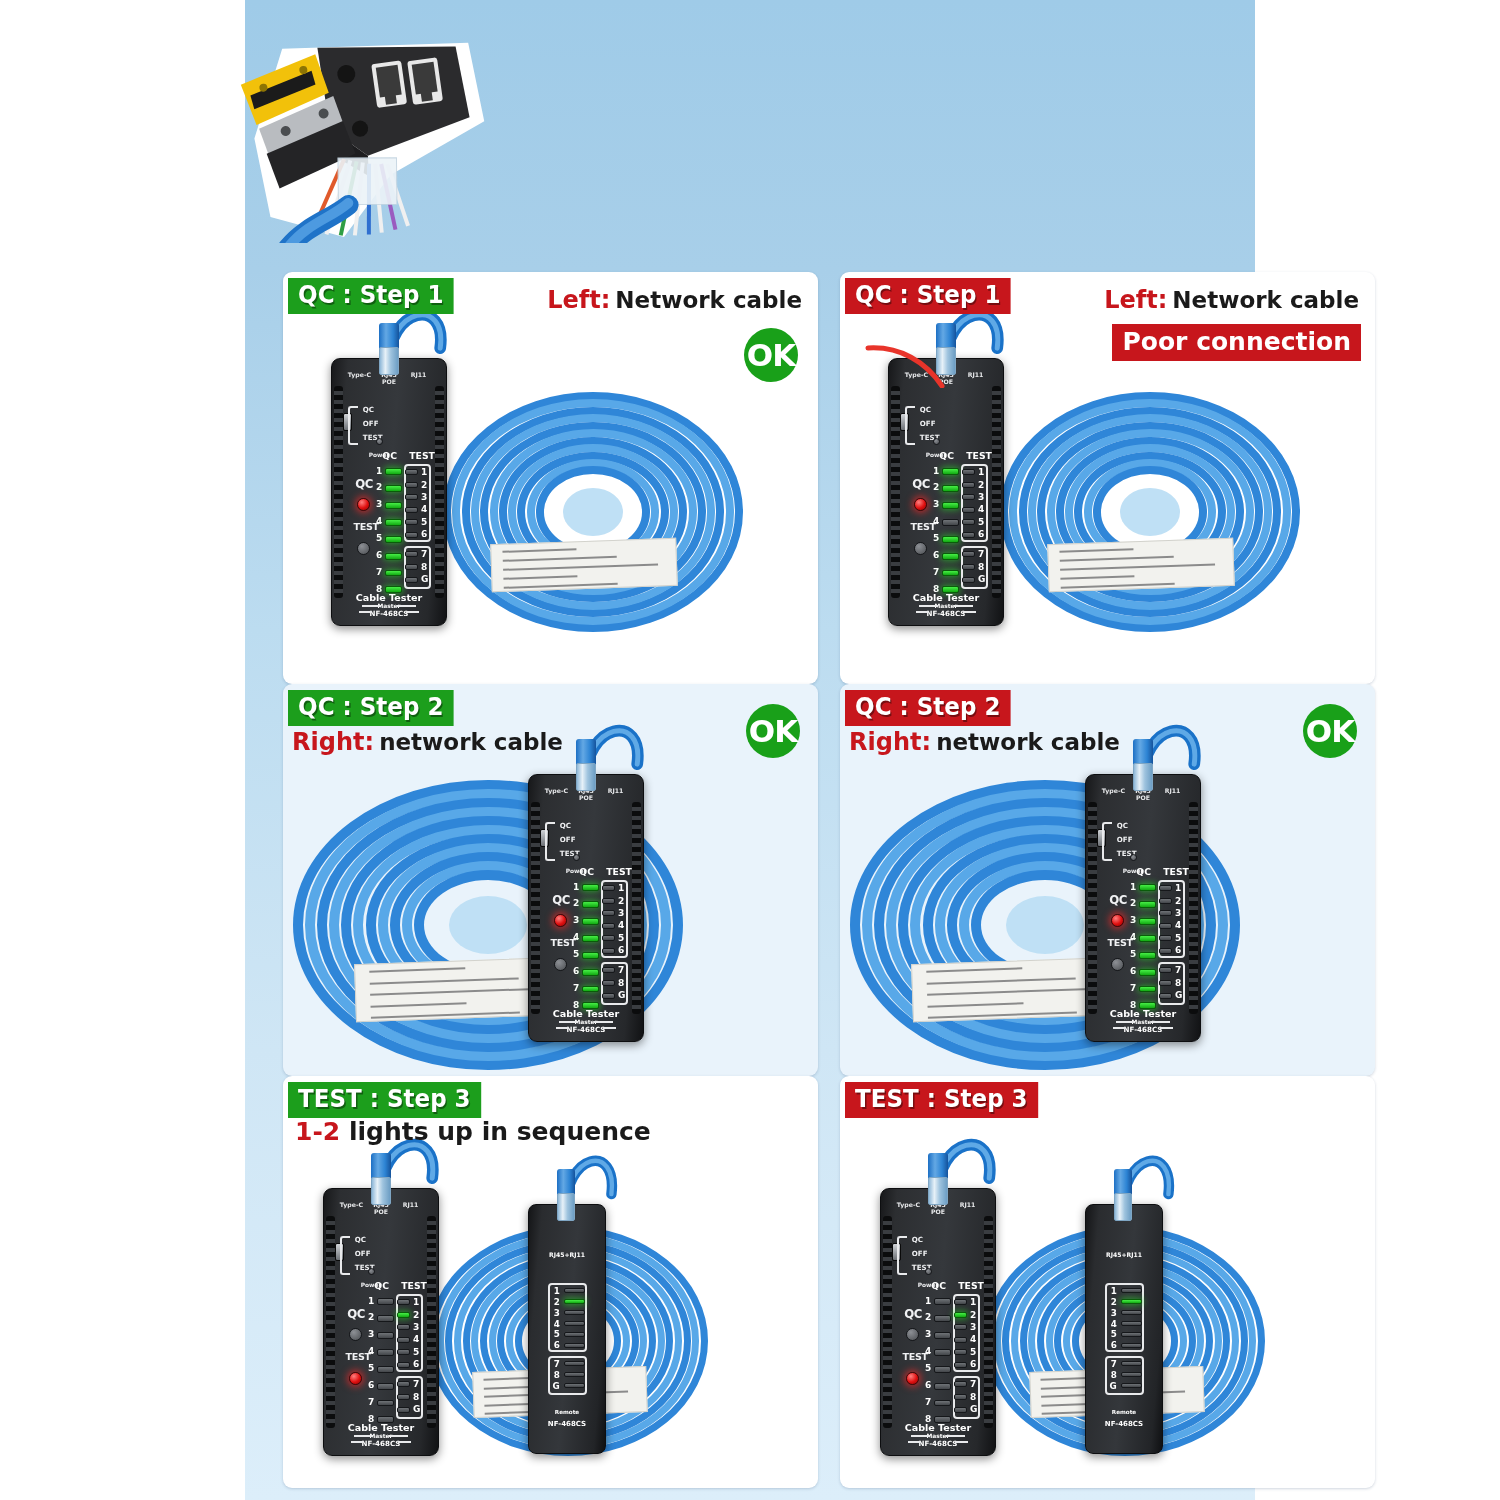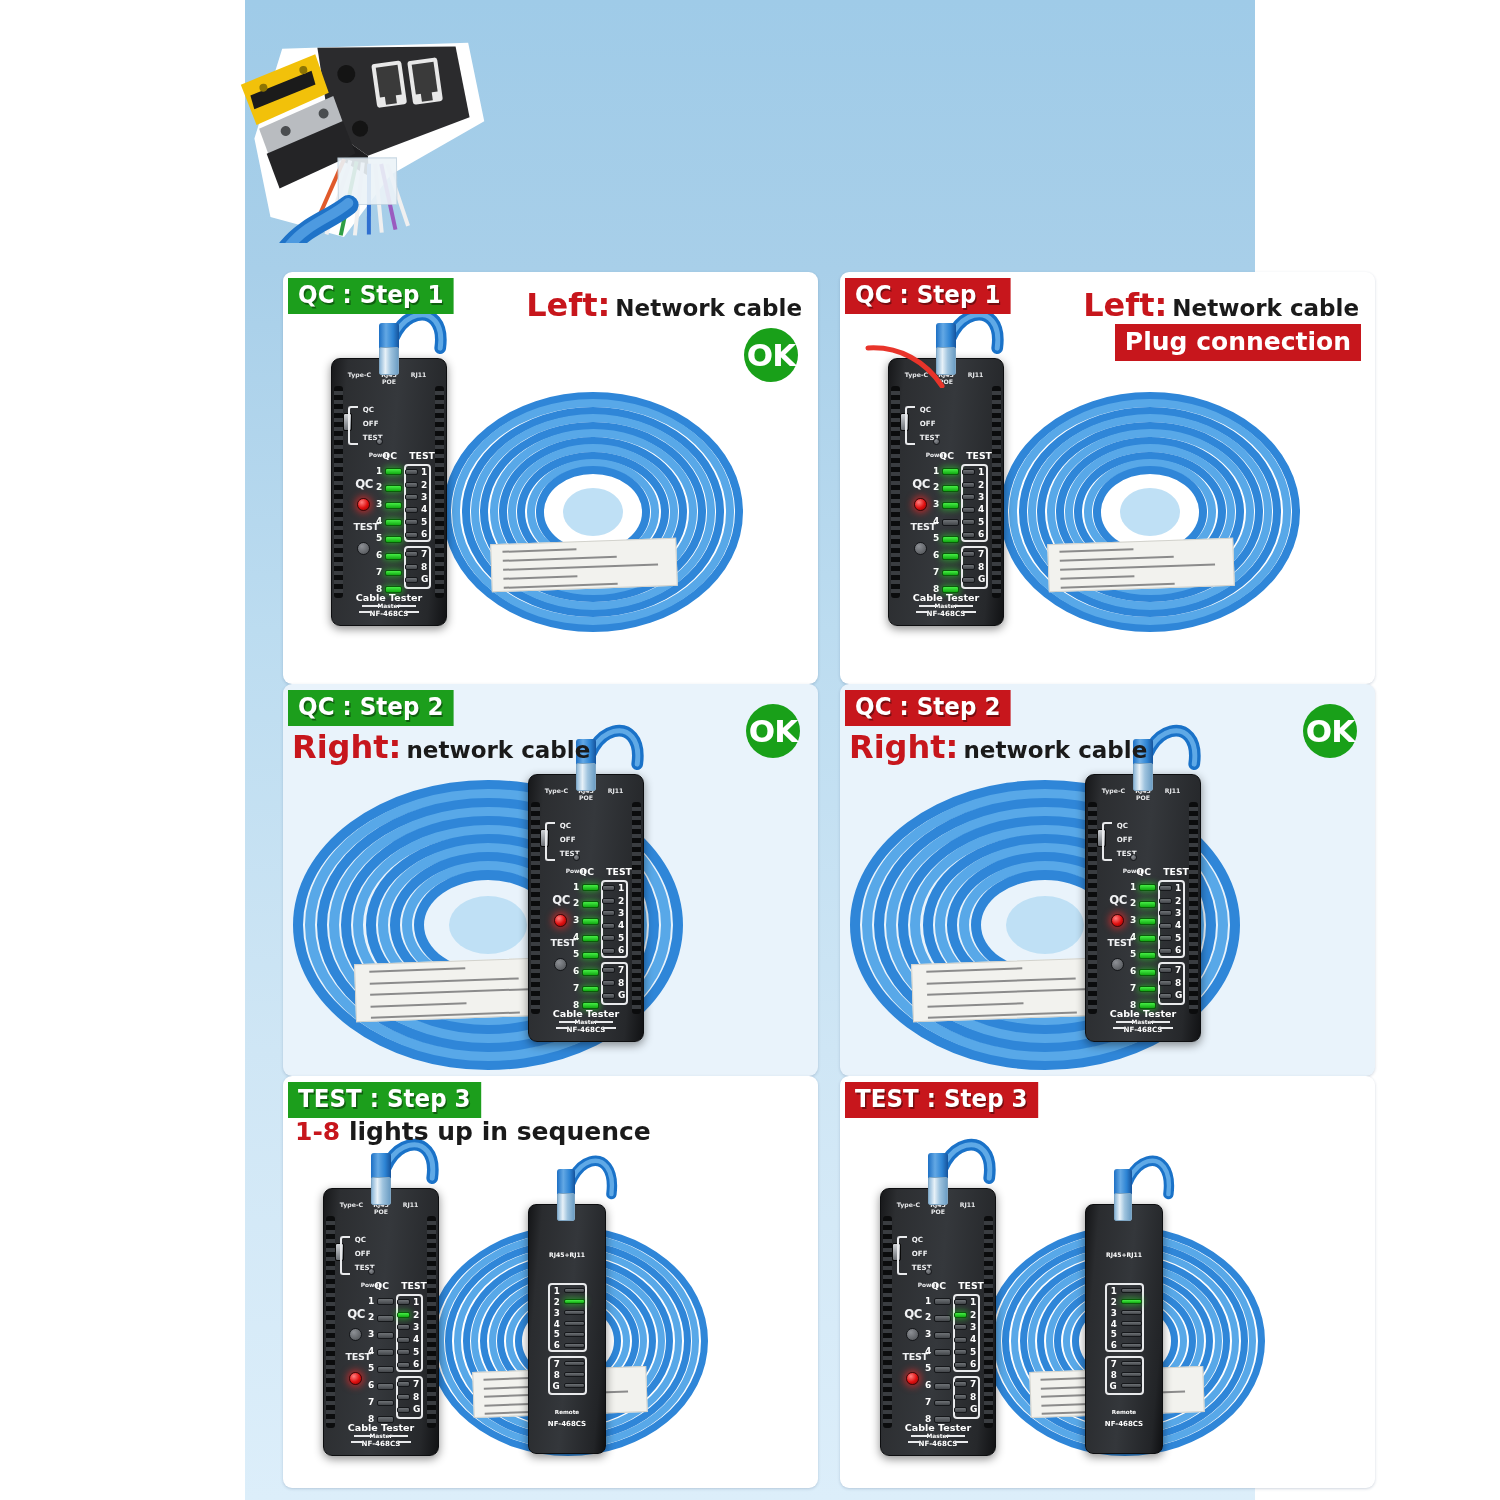--- a/index.html
+++ b/index.html
@@ -88,21 +88,21 @@
   .step-badge.red   { background: #c7161c; }
 
   
   .caption {
     position: absolute;
     font-family: "DejaVu Sans", sans-serif;
     white-space: nowrap;
     z-index: 6;
   }
   .cap-strong {
-    font-weight: 700; color: #c7161c; font-size: 32px;
+    font-weight: 700; color: #c7161c; font-size: 24px;
   }
   .cap-normal {
     font-weight: 700; color: #1a1a1a; font-size: 23px;
   }
   .cap-tr { right: 16px; top: 14px; }
   .cap-left-2 { left: 9px; top: 44px; }
 
   .cap-multiline {
     position:absolute; left: 12px; top: 40px; width: 430px;
     line-height: 31px; z-index: 6;
@@ -425,21 +425,21 @@
           <div class="plug-body" style="left: 18px; top: 54.6px; width: 19.8px; height: 28.08px;"></div>
         </div>
     </div>
 
     <div class="panel">
       <div class="step-badge red">QC : Step 1</div>
       <div class="caption cap-tr">
         <span class="cap-strong">Left:</span>
         <span class="cap-normal">Network cable</span>
       </div>
-      <div class="poor-banner" style="right:14px; top:52px;">Plug connection</div>
+      <div class="poor-banner" style="right:14px; top:52px;">Poor connection</div>
       <div class="coil" style="left:160px; top:120px; width:300px; height:240px;">
           <div class="ring" style="left: 0px; top: 0px; width: 300px; height: 240px; border-width: 8.4px; border-color: rgb(47, 134, 216);"></div>
           <div class="ring" style="left: 9.3px; top: 7.44px; width: 281.4px; height: 225.12px; border-width: 8.4px; border-color: rgb(88, 168, 232);"></div>
           <div class="ring" style="left: 18.6px; top: 14.88px; width: 262.8px; height: 210.24px; border-width: 8.4px; border-color: rgb(47, 134, 216);"></div>
           <div class="ring" style="left: 27.9px; top: 22.32px; width: 244.2px; height: 195.36px; border-width: 8.4px; border-color: rgb(88, 168, 232);"></div>
           <div class="ring" style="left: 37.2px; top: 29.76px; width: 225.6px; height: 180.48px; border-width: 8.4px; border-color: rgb(47, 134, 216);"></div>
           <div class="ring" style="left: 46.5px; top: 37.2px; width: 207px; height: 165.6px; border-width: 8.4px; border-color: rgb(88, 168, 232);"></div>
           <div class="ring" style="left: 55.8px; top: 44.64px; width: 188.4px; height: 150.72px; border-width: 8.4px; border-color: rgb(47, 134, 216);"></div>
           <div class="ring" style="left: 65.1px; top: 52.08px; width: 169.8px; height: 135.84px; border-width: 8.4px; border-color: rgb(88, 168, 232);"></div>
           <div class="ring" style="left: 74.4px; top: 59.52px; width: 151.2px; height: 120.96px; border-width: 8.4px; border-color: rgb(47, 134, 216);"></div>
@@ -743,21 +743,21 @@
             <path d="M27,74.88 C 27,14.04 86.39999999999999,4.68 79.2,56.16" stroke="#5fa9e6" stroke-width="4.95" fill="none" stroke-linecap="round"></path>
           </svg>
           <div class="plug-boot" style="left: 18px; top: 31.2px; width: 19.8px; height: 26.52px;"></div>
           <div class="plug-body" style="left: 18px; top: 54.6px; width: 19.8px; height: 28.08px;"></div>
         </div>
     </div>
 
     <div class="panel">
       <div class="step-badge green">TEST : Step 3</div>
       <div class="cap-multiline" id="cap-p5">
-          <div><span class="r">1-8</span><span class="k"> lights up in sequence</span></div>
+          <div><span class="r">1-2</span><span class="k"> lights up in sequence</span></div>
         </div>
       <div class="coil" style="left:145px; top:150px; width:280px; height:230px;">
           <div class="ring" style="left: 0px; top: 0px; width: 280px; height: 230px; border-width: 7.84px; border-color: rgb(47, 134, 216);"></div>
           <div class="ring" style="left: 8.68px; top: 7.13px; width: 262.64px; height: 215.74px; border-width: 7.84px; border-color: rgb(88, 168, 232);"></div>
           <div class="ring" style="left: 17.36px; top: 14.26px; width: 245.28px; height: 201.48px; border-width: 7.84px; border-color: rgb(47, 134, 216);"></div>
           <div class="ring" style="left: 26.04px; top: 21.39px; width: 227.92px; height: 187.22px; border-width: 7.84px; border-color: rgb(88, 168, 232);"></div>
           <div class="ring" style="left: 34.72px; top: 28.52px; width: 210.56px; height: 172.96px; border-width: 7.84px; border-color: rgb(47, 134, 216);"></div>
           <div class="ring" style="left: 43.4px; top: 35.65px; width: 193.2px; height: 158.7px; border-width: 7.84px; border-color: rgb(88, 168, 232);"></div>
           <div class="ring" style="left: 52.08px; top: 42.78px; width: 175.84px; height: 144.44px; border-width: 7.84px; border-color: rgb(47, 134, 216);"></div>
           <div class="ring" style="left: 60.76px; top: 49.91px; width: 158.48px; height: 130.18px; border-width: 7.84px; border-color: rgb(88, 168, 232);"></div>

